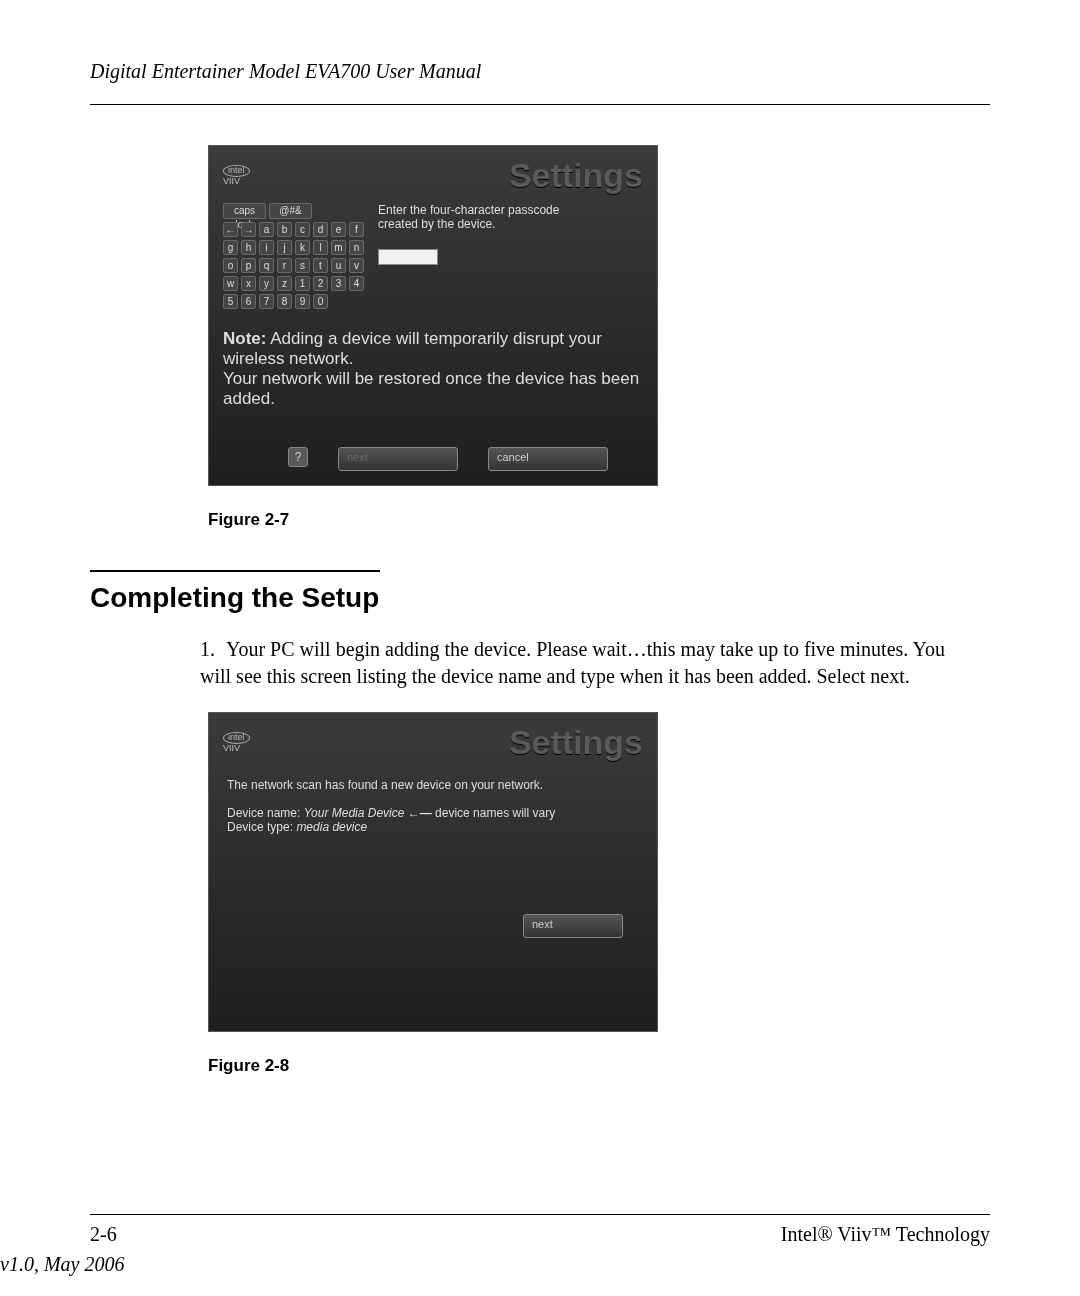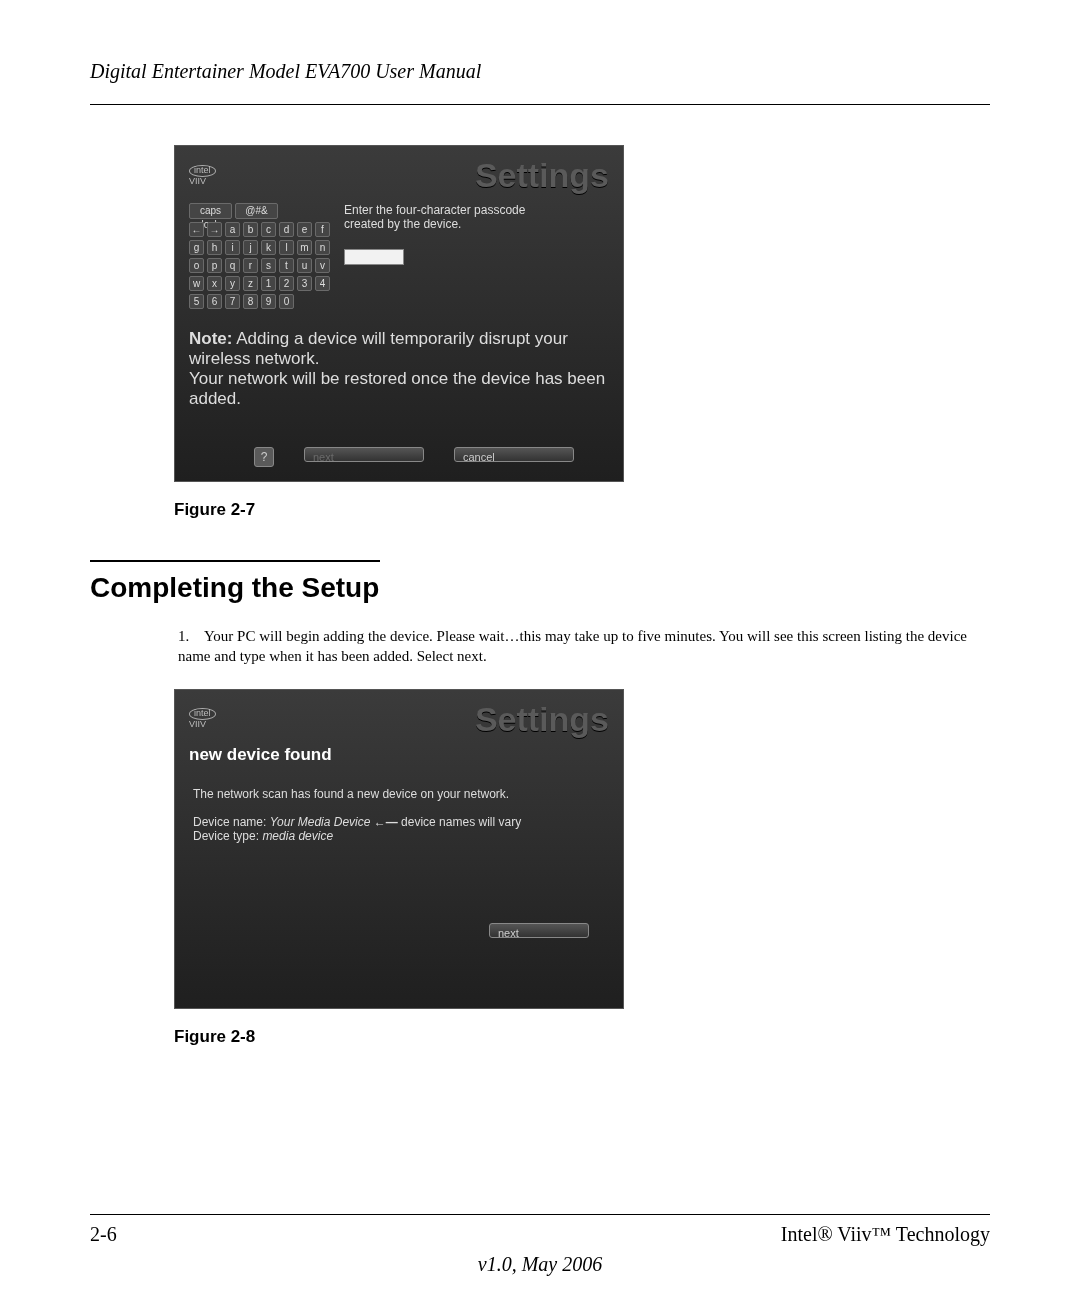--- a/index.html
+++ b/index.html
@@ -15,22 +15,23 @@
     font-style: italic;
     font-size: 20px;
     padding-bottom: 21px;
     border-bottom: 1.5px solid #000;
     margin-bottom: 40px;
   }
   .screenshot-wrap {
     display: flex;
     flex-direction: column;
     align-items: flex-start;
-    margin-left: 84px;
+    margin-left: 118px;
     margin-bottom: 40px;
+    gap: 6px;
   }
   .screenshot {
     width: 450px;
     background: linear-gradient(180deg, #3b3b3b 0%, #2a2a2a 60%, #1f1f1f 100%);
     border: 1px solid #555;
     color: #e6e6e6;
     font-family: Arial, Helvetica, sans-serif;
     position: relative;
   }
   .ss-top {
@@ -101,21 +102,21 @@
     padding: 8px 14px 14px 14px;
     justify-content: center;
   }
   .help-btn {
     width: 20px; height: 20px; border-radius: 3px;
     background: #5a5a5a; border: 1px solid #888;
     color: #ccc; font-size: 12px; text-align: center; line-height: 18px;
     margin-left: 30px;
   }
   .action-btn {
-    width: 120px; height: 15px;
+    width: 120px; height: 24px;
     background: linear-gradient(180deg,#555,#333);
     border: 1px solid #888; border-radius: 3px;
     color: #ccc; font-size: 11px;
     padding: 2px 8px; line-height: 14px;
   }
   .action-btn.disabled { color: #6a6a6a; }
   .fig-caption {
     font-family: Arial, Helvetica, sans-serif;
     font-weight: bold;
     font-size: 17px;
@@ -124,23 +125,23 @@
   .section-heading {
     font-family: Arial, Helvetica, sans-serif;
     font-weight: bold;
     font-size: 28px;
     border-top: 2px solid #000;
     width: 290px;
     padding-top: 10px;
     margin-bottom: 22px;
   }
   .body-list {
-    margin-left: 88px;
+    margin-left: 110px;
     margin-right: 10px;
-    font-size: 15px;
+    font-size: 20px;
     line-height: 1.35;
   }
   .body-list .num { display: inline-block; width: 26px; }
   .ss2-body {
     padding: 14px 18px 30px 18px;
     font-size: 12px;
     color: #ddd;
   }
   .ss2-body .line1 { margin-bottom: 14px; }
   .ss2-body .ital { font-style: italic; }
@@ -153,21 +154,20 @@
     position: absolute;
     bottom: 50px; left: 90px; right: 90px;
     border-top: 1.5px solid #000;
     padding-top: 8px;
     font-size: 20px;
     display: flex; justify-content: space-between;
   }
   .footer-version {
     position: absolute;
     bottom: 20px; left: 0; right: 0;
-    text-align: center;
     font-style: italic;
     font-size: 20px;
   }
 </style>
 </head>
 <body>
 
 <div class="header-line">Digital Entertainer Model EVA700 User Manual</div>
 
 <div class="screenshot-wrap">
@@ -261,21 +261,20 @@
 
 <div class="screenshot-wrap" style="margin-top:22px;">
   <div class="screenshot" style="height:320px; position:relative;">
     <div class="ss-top">
       <div class="intel-logo">
         <span class="oval">intel</span><br>
         <span>VIIV</span>
       </div>
       <div class="settings-title">Settings</div>
     </div>
-    <div class="ss-subtitle">new device found</div>
     <div class="ss2-body">
       <div class="line1">The network scan has found a new device on your network.</div>
       <div>
         <span>Device name: </span><span class="ital">Your Media Device</span><span class="ss2-arrow"> ←— </span><span>device names will vary</span>
       </div>
       <div>
         <span>Device type: </span><span class="ital">media device</span>
       </div>
     </div>
     <div class="ss2-buttons">

